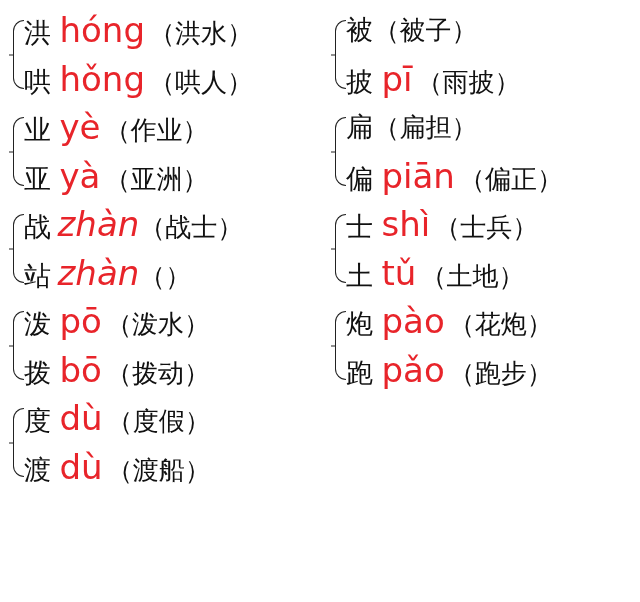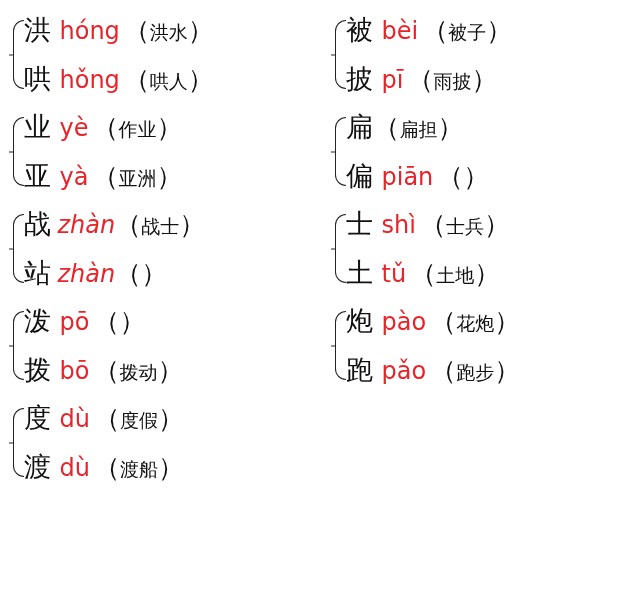--- a/index.html
+++ b/index.html
@@ -85,28 +85,28 @@
     height: 44px;
     line-height: 44px;
     white-space: nowrap;
   }
   .hanzi {
     font-size: 27px;
     color: #111111;
     letter-spacing: 0.5px;
   }
   .pinyin {
-    font-size: 24px;
+    font-size: 34px;
     color: #e8242a;
     font-family: "DejaVu Sans", "Liberation Sans", sans-serif;
     margin-left: 8px;
     margin-right: 4px;
   }
   .word {
-    font-size: 19px;
+    font-size: 26px;
     color: #111111;
     letter-spacing: 0px;
   }
   .paren {
     font-size: 26px;
     color: #111111;
   }
   .tight .pinyin { margin-left: 6px; margin-right: 0px; font-style: italic; }
 </style>
 </head>
@@ -176,20 +176,21 @@
         </div>
       </div>
 
       <div class="group">
         <div class="brace"></div>
         <div class="rows">
           <div class="row">
             <span class="hanzi">泼</span>
             <span class="pinyin">pō</span>
             <span class="paren">（</span>
+            <span class="word">泼水</span>
             <span class="paren">）</span>
           </div>
           <div class="row">
             <span class="hanzi">拨</span>
             <span class="pinyin">bō</span>
             <span class="paren">（</span>
             <span class="word">拨动</span>
             <span class="paren">）</span>
           </div>
         </div>
@@ -217,21 +218,20 @@
 
     </div>
 
     <div class="column right">
 
       <div class="group">
         <div class="brace"></div>
         <div class="rows">
           <div class="row">
             <span class="hanzi">被</span>
-            <span class="pinyin">bèi</span>
             <span class="paren">（</span>
             <span class="word">被子</span>
             <span class="paren">）</span>
           </div>
           <div class="row">
             <span class="hanzi">披</span>
             <span class="pinyin">pī</span>
             <span class="paren">（</span>
             <span class="word">雨披</span>
             <span class="paren">）</span>
@@ -245,20 +245,21 @@
           <div class="row">
             <span class="hanzi">扁</span>
             <span class="paren">（</span>
             <span class="word">扁担</span>
             <span class="paren">）</span>
           </div>
           <div class="row">
             <span class="hanzi">偏</span>
             <span class="pinyin">piān</span>
             <span class="paren">（</span>
+            <span class="word">偏正</span>
             <span class="paren">）</span>
           </div>
         </div>
       </div>
 
       <div class="group">
         <div class="brace"></div>
         <div class="rows">
           <div class="row">
             <span class="hanzi">士</span>

